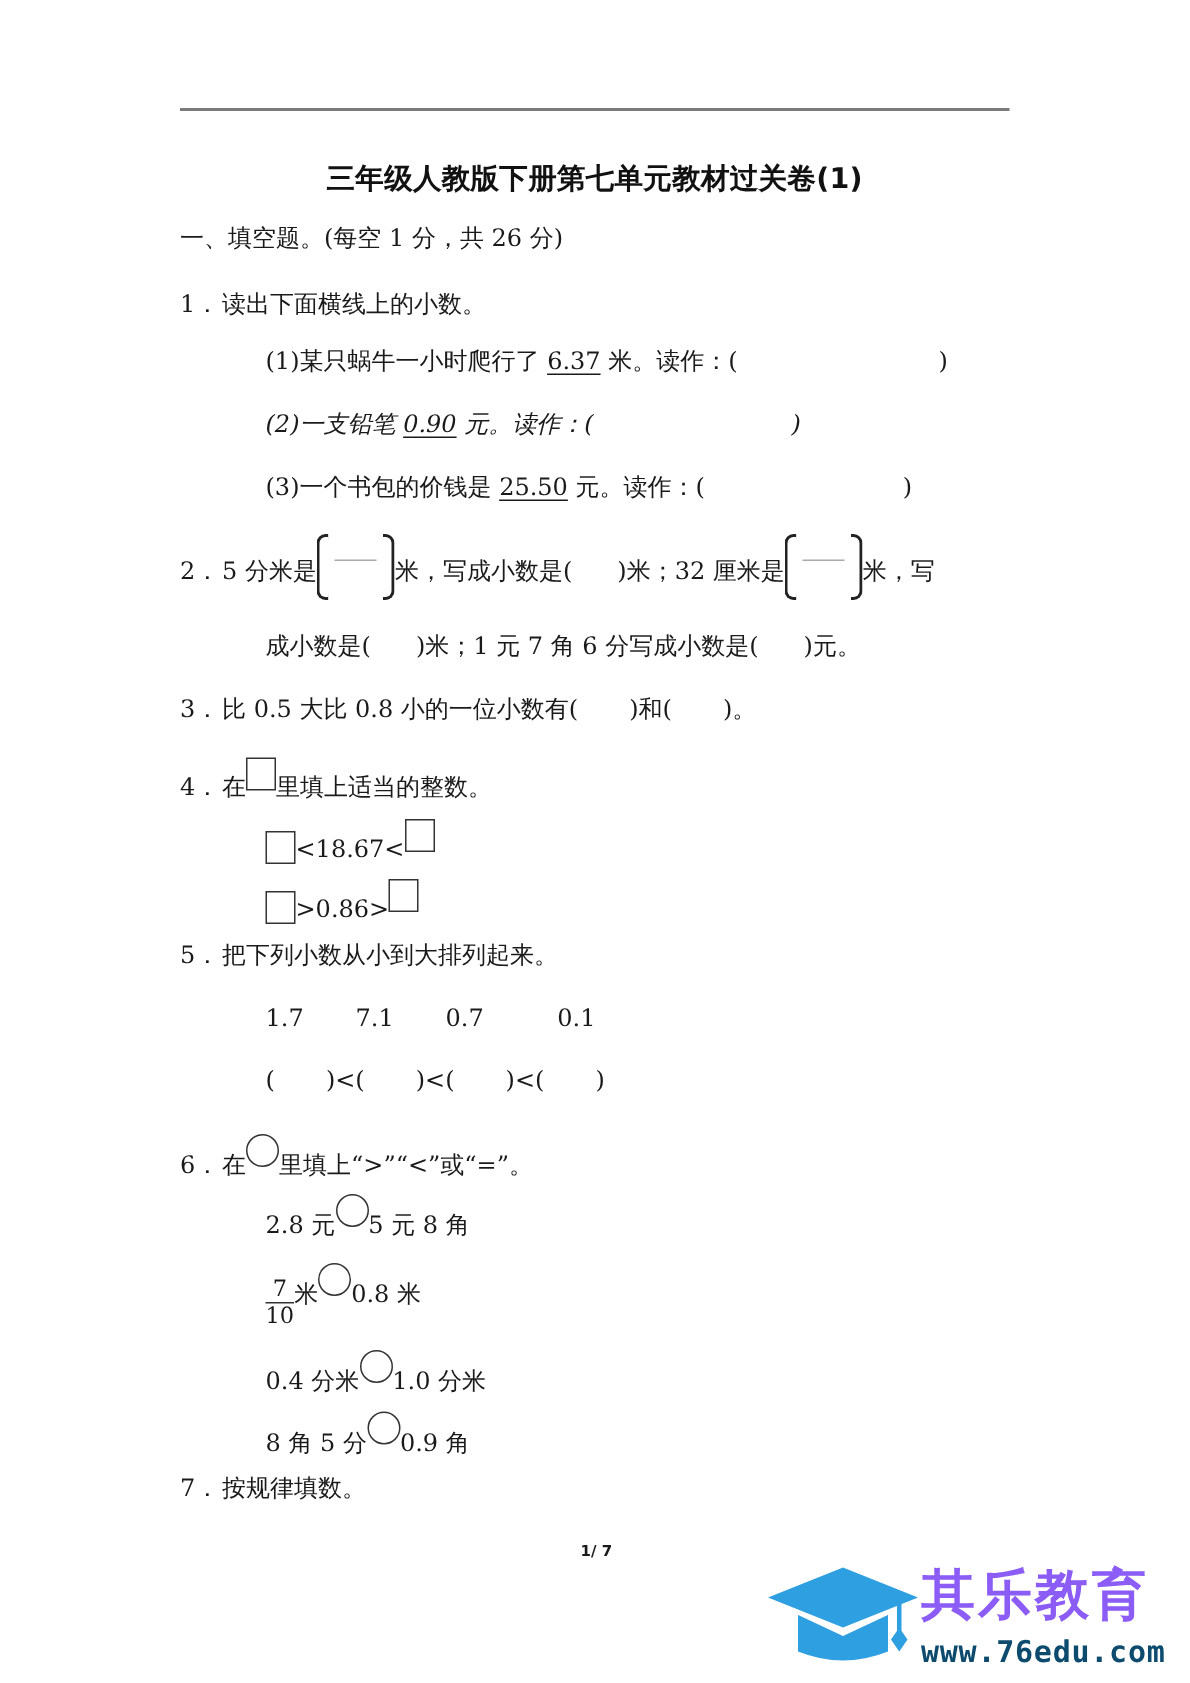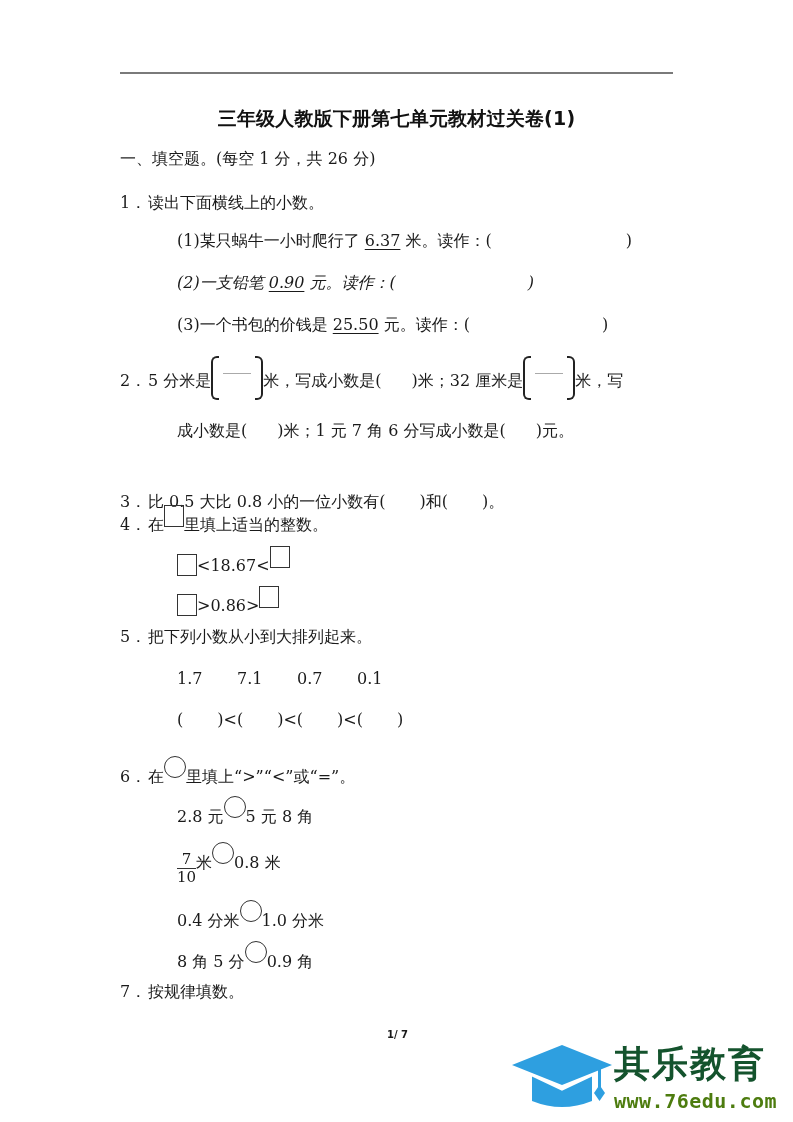--- a/index.html
+++ b/index.html
@@ -31,21 +31,21 @@
           font-size:15px; line-height:17px; }
   .frac .n { display:block; border-bottom:1px solid #333; padding:0 2px; }
   .frac .d { display:block; }
   .pagenum { position:absolute; left:387px; top:1029px; font-size:10px;
              font-family:"DejaVu Sans", "Liberation Sans", sans-serif; font-weight:bold; }
   .logo { position:absolute; left:510px; top:1043px; }
   .logo-cn { position:absolute; left:614px; top:1044px; font-size:36px; font-weight:bold;
              font-family:"DejaVu Sans", "Liberation Sans", sans-serif; letter-spacing:2px;
              line-height:40px; }
   .logo-url { position:absolute; left:614px; top:1089px; font-size:20px; font-weight:bold;
-              font-family:"DejaVu Sans Mono", "Liberation Mono", monospace; color:#4d7c0f;
+              font-family:"DejaVu Sans Mono", "Liberation Mono", monospace; color:#0c4a6e;
               letter-spacing:0.5px; line-height:24px; }
 </style>
 </head>
 <body>
 
 <div class="rule"></div>
 
 <div class="title">三年级人教版下册第七单元教材过关卷(1)</div>
 
 <div class="line l0" style="top:148px;">一、填空题。(每空 1 分，共 26 分)</div>
@@ -63,39 +63,39 @@
   <span>(3)一个书包的价钱是 </span><span class="u">25.50</span><span> 元。读作：(</span><span class="gap" style="width:132px;"></span><span>)</span>
 </div>
 
 <div class="line l1" style="top:356px;">
   <span class="num">2．</span><span>5 分米是</span><span class="fracbox"><span class="lb"></span><span class="bar"></span><span class="rb"></span></span><span>米，写成小数是(</span><span class="gap" style="width:30px;"></span><span>)米；32 厘米是</span><span class="fracbox"><span class="lb"></span><span class="bar"></span><span class="rb"></span></span><span>米，写</span>
 </div>
 <div class="line ind" style="top:420px;">
   <span>成小数是(</span><span class="gap" style="width:30px;"></span><span>)米；1 元 7 角 6 分写成小数是(</span><span class="gap" style="width:30px;"></span><span>)元。</span>
 </div>
 
-<div class="line l1" style="top:462px;margin-top:29px;">
+<div class="line l1" style="top:462px;">
   <span class="num">3．</span><span>比 0.5 大比 0.8 小的一位小数有(</span><span class="gap" style="width:34px;"></span><span>)和(</span><span class="gap" style="width:34px;"></span><span>)。</span>
 </div>
 
 <div class="line l1" style="top:505px;">
   <span class="num">4．</span><span>在</span><span class="sq" style="vertical-align:3px;"></span><span>里填上适当的整数。</span>
 </div>
 <div class="line ind" style="top:546px;">
   <span class="sq"></span><span>&lt;18.67&lt;</span><span class="sq" style="vertical-align:3px;"></span>
 </div>
 <div class="line ind" style="top:586px;">
   <span class="sq"></span><span>&gt;0.86&gt;</span><span class="sq" style="vertical-align:3px;"></span>
 </div>
 
 <div class="line l1" style="top:626px;">
   <span class="num">5．</span><span>把下列小数从小到大排列起来。</span>
 </div>
 <div class="line ind" style="top:668px;">
-  <span style="display:inline-block;width:60px;">1.7</span><span style="display:inline-block;width:60px;">7.1</span><span style="display:inline-block;width:60px;">0.7</span><span style="display:inline-block;width:40px;">0.1</span>
+  <span style="display:inline-block;width:60px;">1.7</span><span style="display:inline-block;width:60px;">7.1</span><span style="display:inline-block;width:60px;">0.7</span><span style="display:inline-block;width:40px;text-align:right;">0.1</span>
 </div>
 <div class="line ind" style="top:709px;">
   <span>(</span><span class="gap" style="width:34px;"></span><span>)&lt;(</span><span class="gap" style="width:34px;"></span><span>)&lt;(</span><span class="gap" style="width:34px;"></span><span>)&lt;(</span><span class="gap" style="width:34px;"></span><span>)</span>
 </div>
 
 <div class="line l1" style="top:756px;">
   <span class="num">6．</span><span>在</span><span class="circ"></span><span>里填上“&gt;”“&lt;”或“=”。</span>
 </div>
 <div class="line ind" style="top:796px;">
   <span>2.8 元</span><span class="circ"></span><span>5 元 8 角</span>
@@ -118,14 +118,14 @@
 
 <div class="logo">
   <svg width="104" height="72" viewBox="0 0 104 72">
     <polygon points="52,2 102,22 52,42 2,22" fill="#2e9fe0"></polygon>
     <path d="M22,32 L22,58 Q52,70 82,58 L82,32 L52,46 Z" fill="#2e9fe0"></path>
     <path d="M22,32 L52,46 L82,32" fill="none" stroke="#ffffff" stroke-width="3"></path>
     <rect x="88" y="24" width="3" height="20" fill="#2e9fe0"></rect>
     <polygon points="89.5,42 95,50 89.5,58 84,50" fill="#2e9fe0"></polygon>
   </svg>
 </div>
-<div class="logo-cn" style="color:#14532d;text-align:right;">其乐教育</div>
+<div class="logo-cn" style="color:#8b5cf6;text-align:right;">其乐教育</div>
 <div class="logo-url">www.76edu.com</div>
 
 </body></html>

